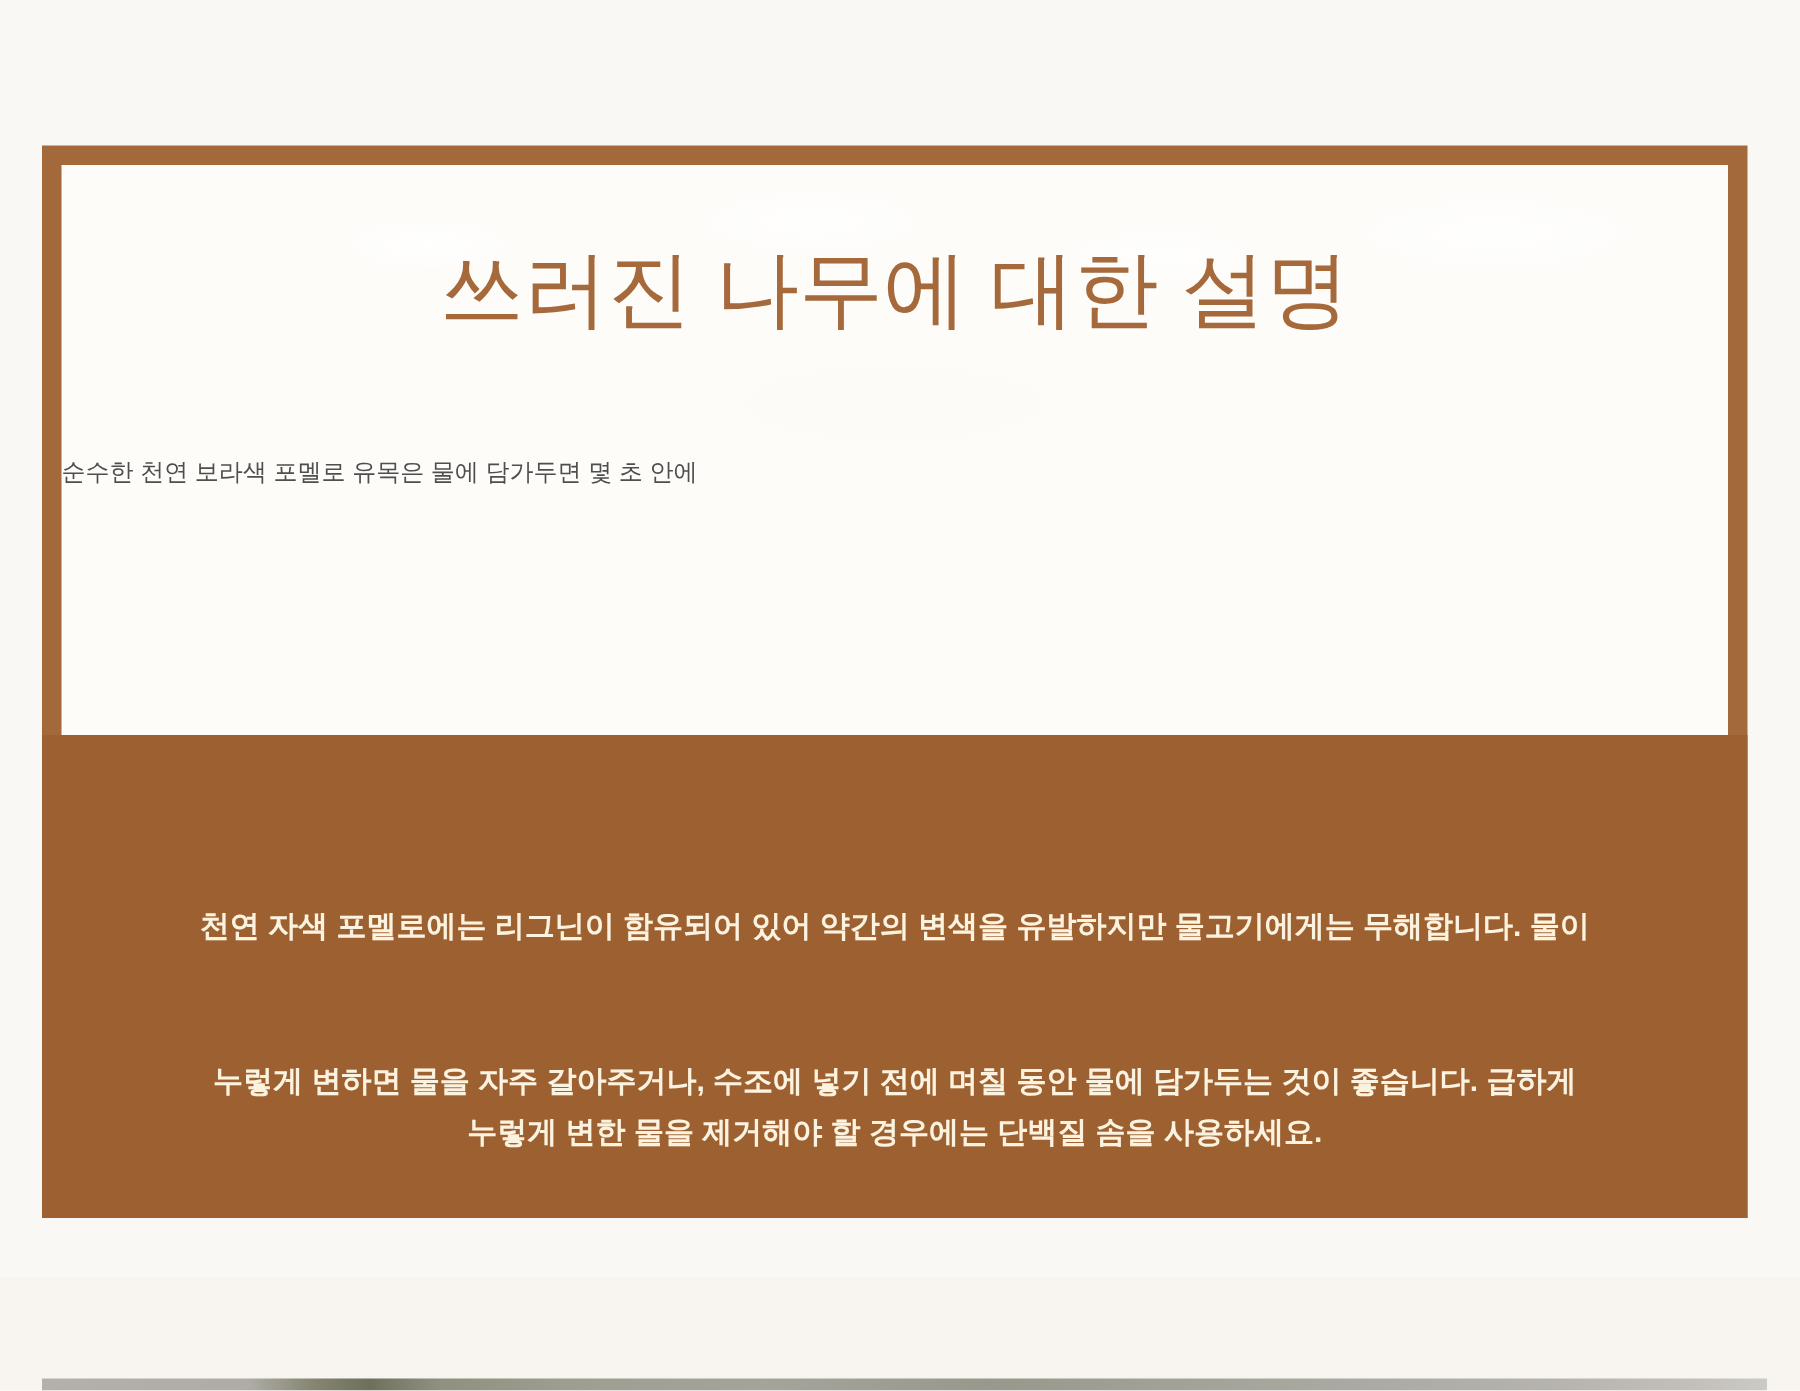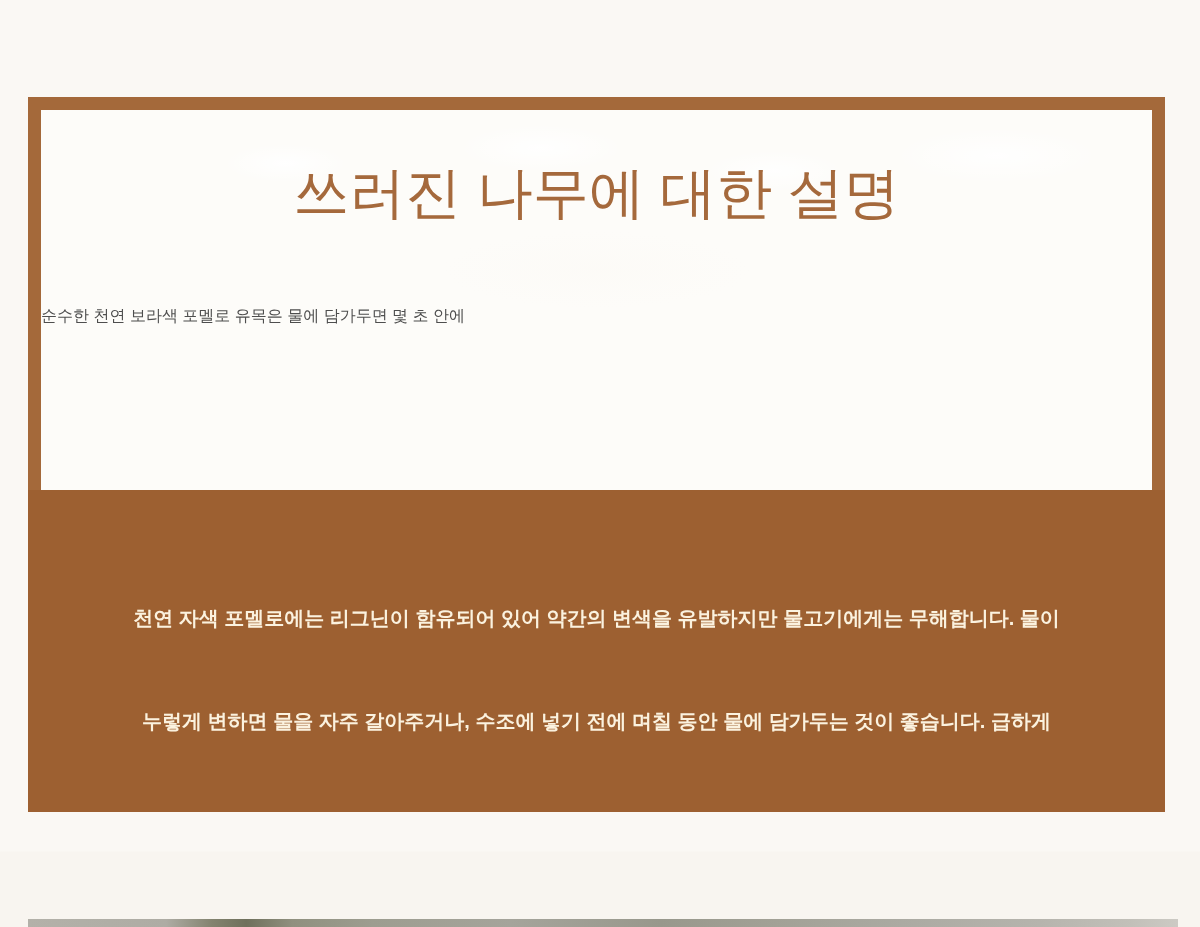--- a/index.html
+++ b/index.html
@@ -104,19 +104,20 @@
   <div class="card">
 
     <div class="white-section">
       <h1 class="title">쓰러진 나무에 대한 설명</h1>
       <p class="desc l1">순수한 천연 보라색 포멜로 유목은 물에 담가두면 몇 초 안에</p>
     </div>
 
     <div class="brown-section">
       <p class="iline i1">천연 자색 포멜로에는 리그닌이 함유되어 있어 약간의 변색을 유발하지만 물고기에게는 무해합니다. 물이</p>
       <p class="iline i2">누렇게 변하면 물을 자주 갈아주거나, 수조에 넣기 전에 며칠 동안 물에 담가두는 것이 좋습니다. 급하게</p>
+      <p class="iline i3">누렇게 변한 물을 제거해야 할 경우에는 단백질 솜을 사용하세요.</p>
     </div>
 
   </div>
 
   <div class="photo-strip"></div>
 
 </div>
 
 </body></html>

